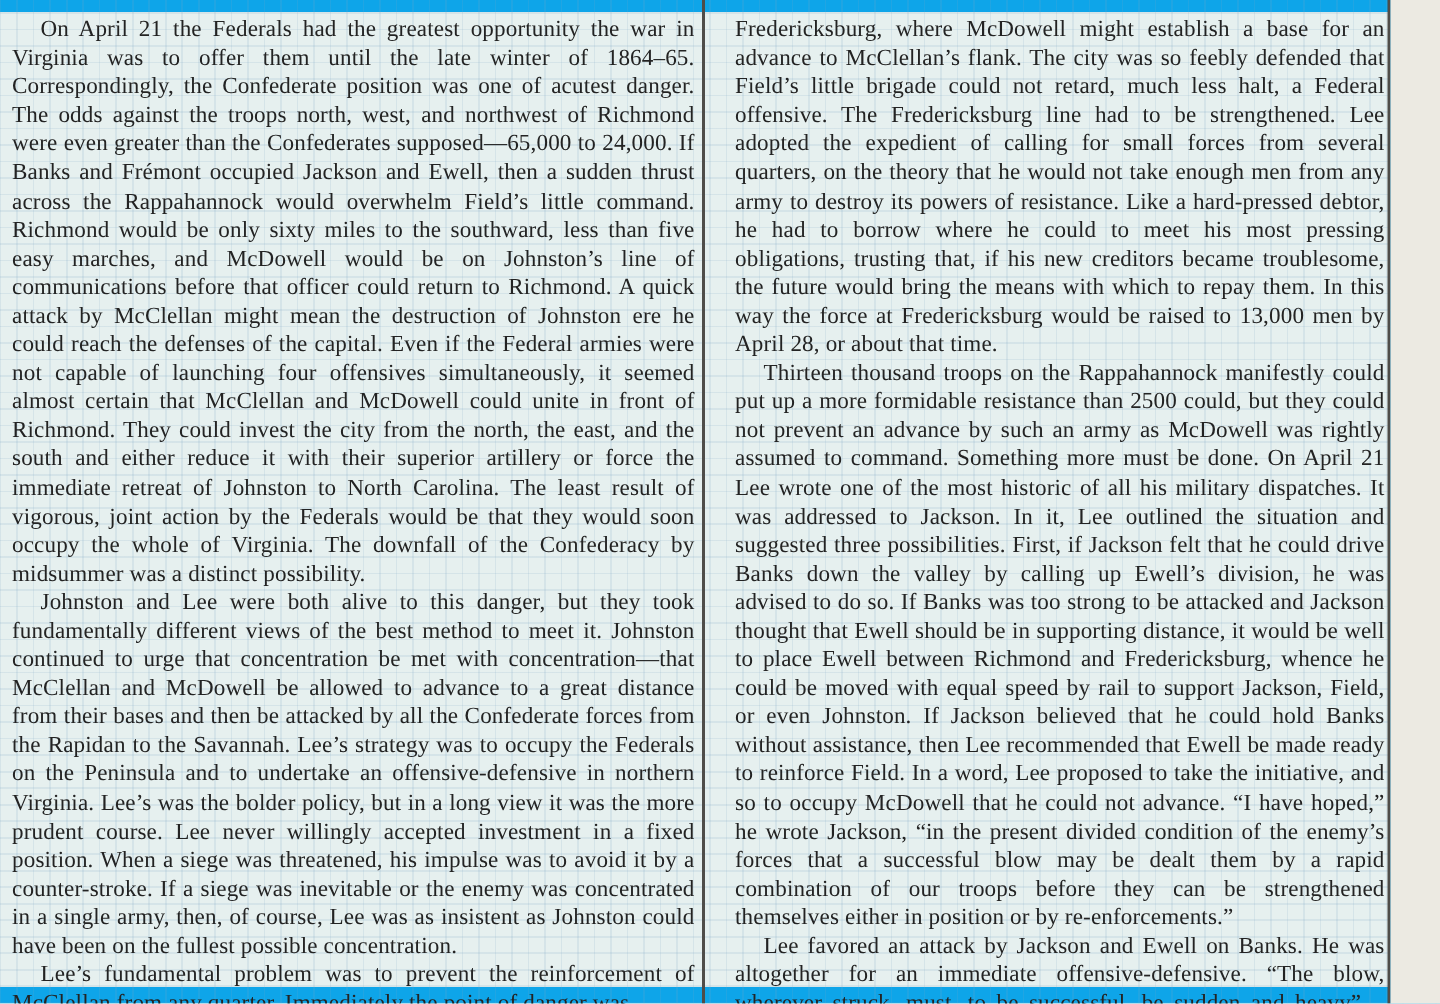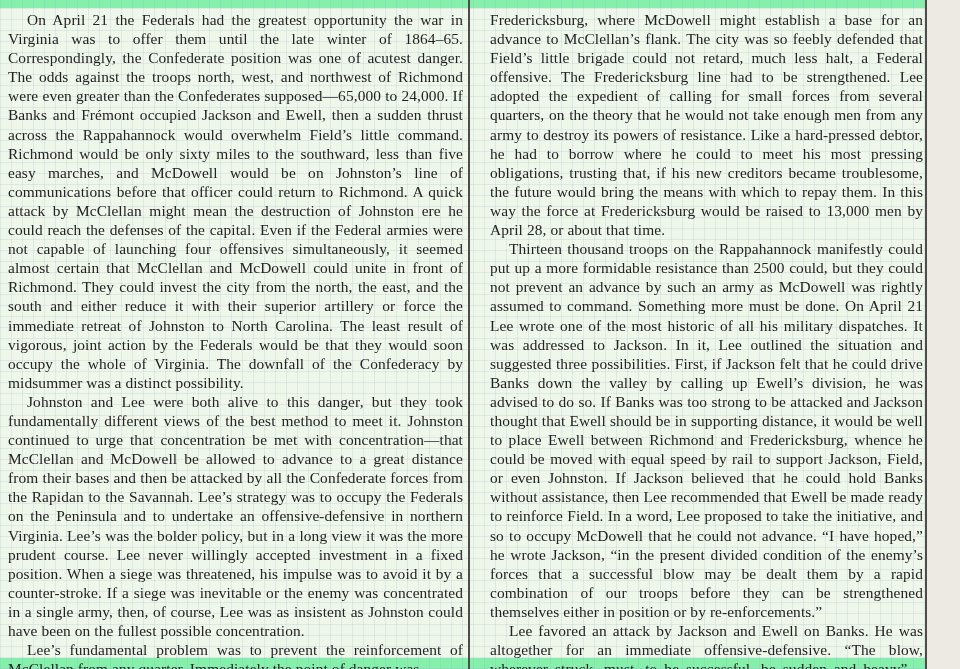--- a/index.html
+++ b/index.html
@@ -69,21 +69,21 @@
     left: 927px;
     top: 0;
     width: 33px;
     bottom: 0;
     background: #eceae2;
   }
 </style>
 </head>
 <body>
 
-<div class="page" style="background: #86efac;">
+<div class="page" style="background: #0ea5e9;">
   <div class="paper"></div>
   <div class="grid-overlay"></div>
   <div class="columns">
     <div class="column left" style="color: rgb(35, 35, 35);">
         <p class="para indent">On April 21 the Federals had the greatest opportunity the war in Virginia was to offer them until the late winter of 1864–65. Correspondingly, the Confederate position was one of acutest danger. The odds against the troops north, west, and northwest of Richmond were even greater than the Confederates supposed—65,000 to 24,000. If Banks and Frémont occupied Jackson and Ewell, then a sudden thrust across the Rappahannock would overwhelm Field’s little command. Richmond would be only sixty miles to the southward, less than five easy marches, and McDowell would be on Johnston’s line of communications before that officer could return to Richmond. A quick attack by McClellan might mean the destruction of Johnston ere he could reach the defenses of the capital. Even if the Federal armies were not capable of launching four offensives simultaneously, it seemed almost certain that McClellan and McDowell could unite in front of Richmond. They could invest the city from the north, the east, and the south and either reduce it with their superior artillery or force the immediate retreat of Johnston to North Carolina. The least result of vigorous, joint action by the Federals would be that they would soon occupy the whole of Virginia. The downfall of the Confederacy by midsummer was a distinct possibility.</p>
         <p class="para indent">Johnston and Lee were both alive to this danger, but they took fundamentally different views of the best method to meet it. Johnston continued to urge that concentration be met with concentration—that McClellan and McDowell be allowed to advance to a great distance from their bases and then be attacked by all the Confederate forces from the Rapidan to the Savannah. Lee’s strategy was to occupy the Federals on the Peninsula and to undertake an offensive-defensive in northern Virginia. Lee’s was the bolder policy, but in a long view it was the more prudent course. Lee never willingly accepted investment in a fixed position. When a siege was threatened, his impulse was to avoid it by a counter-stroke. If a siege was inevitable or the enemy was concentrated in a single army, then, of course, Lee was as insistent as Johnston could have been on the fullest possible concentration.</p>
         <p class="para indent">Lee’s fundamental problem was to prevent the reinforcement of McClellan from any quarter. Immediately the point of danger was</p>
       </div>
     <div class="rule center-rule" style="background: rgb(79, 77, 73);"></div>
     <div class="column right" style="color: rgb(35, 35, 35);">

